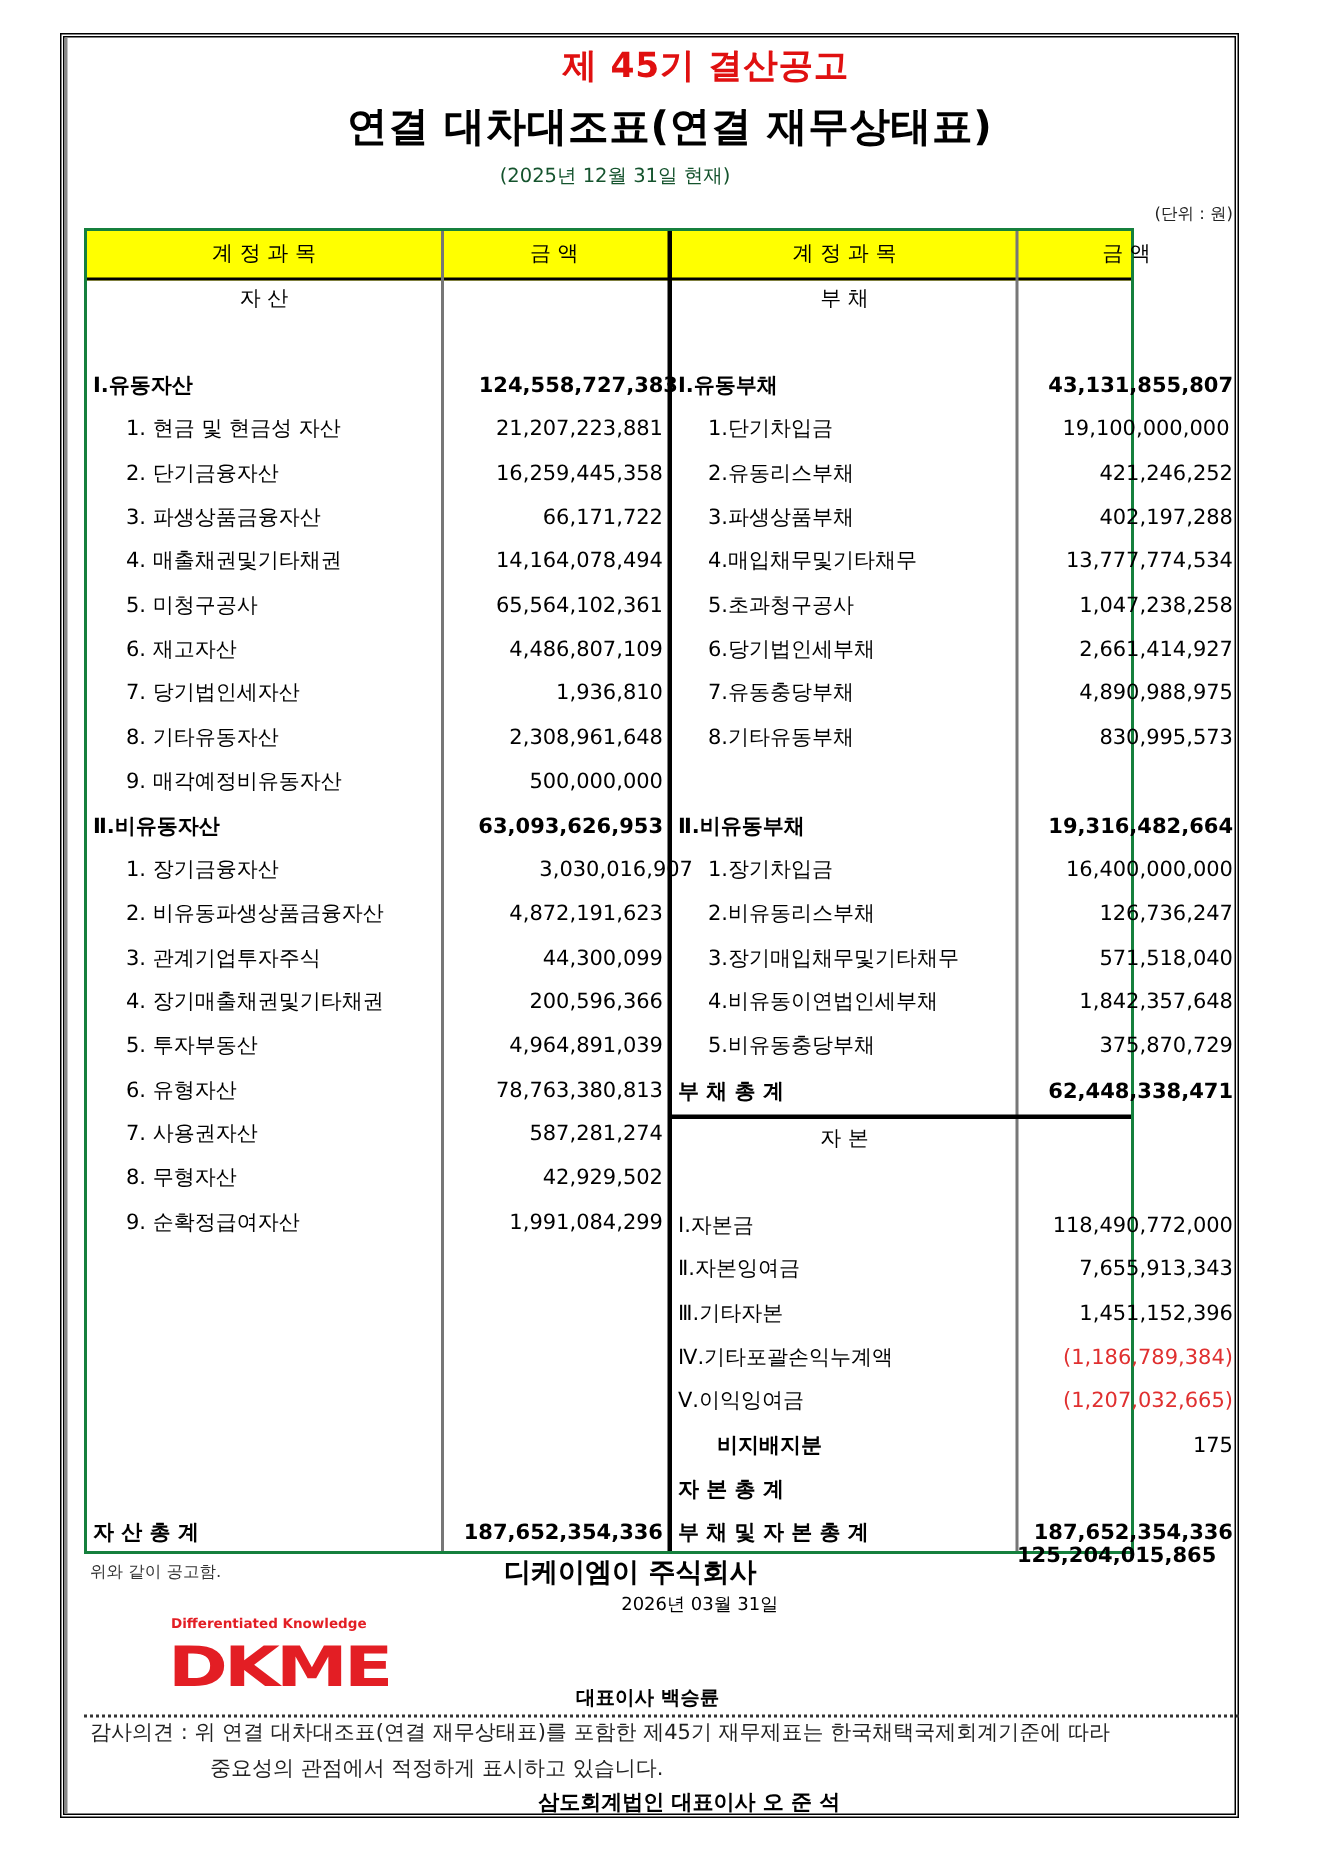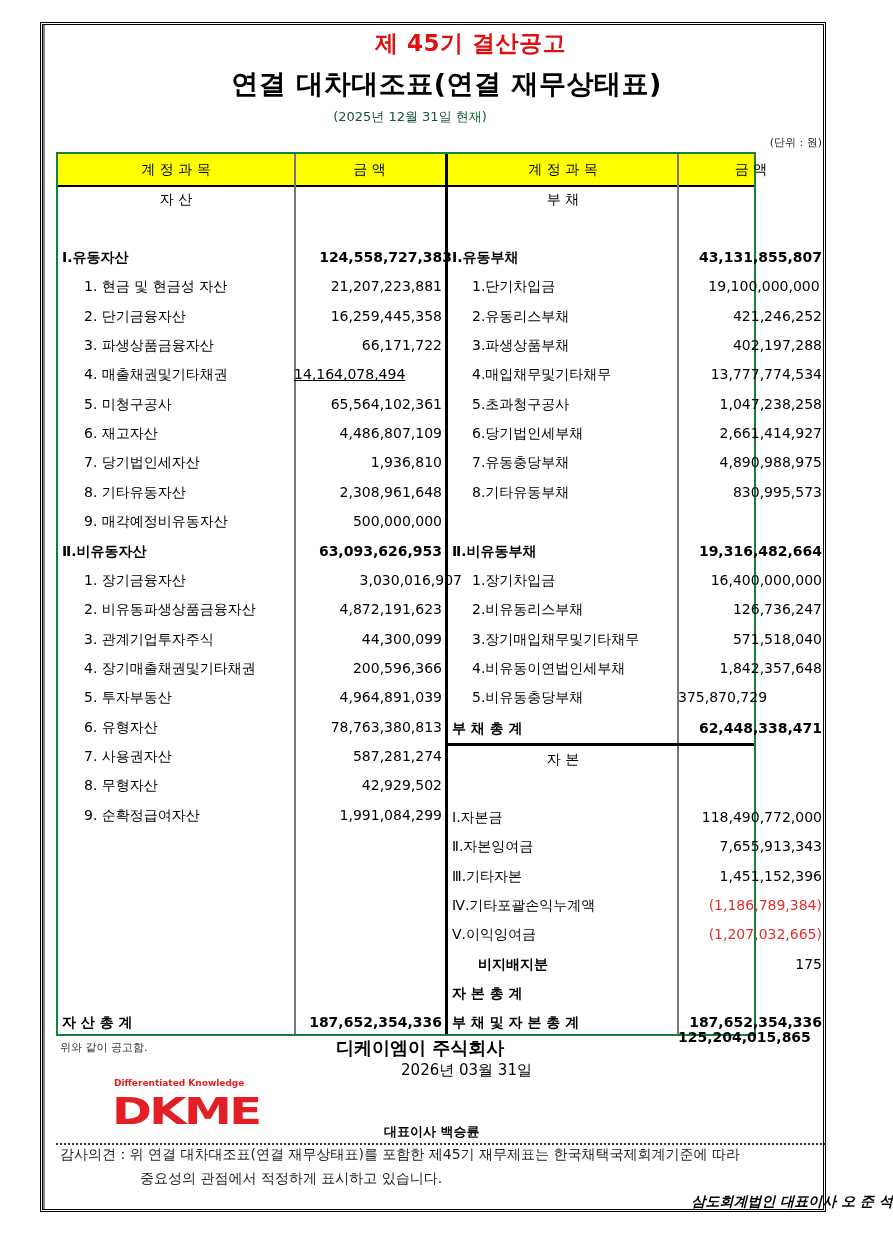--- a/index.html
+++ b/index.html
@@ -15,29 +15,29 @@
   .col-line { position:absolute; top:0; bottom:0; width:2px; background:#777; }
   .col-mid { position:absolute; top:0; bottom:0; width:3px; background:#000; left:387px; }
   .hdr { position:absolute; left:0; right:0; top:0; height:31px; background:#ffff00; border-bottom:2px solid #000; }
   .hdr-cell { position:absolute; top:0; height:31px; line-height:31px; text-align:center; font-size:14px; letter-spacing:0; }
   .row { position:absolute; height:22px; line-height:22px; font-size:14px; white-space:nowrap; }
   .bold { font-weight:bold; }
   .neg { color:#e03030; }
   .hline { position:absolute; height:3px; background:#000; }
 
   .notice { position:absolute; left:60px; top:1040px; font-size:11px; color:#333; }
-  .pub-date { position:absolute; left:0; width:893px; top:1061px; text-align:center; font-size:15px; padding-left:40px; box-sizing:border-box; }
+  .pub-date { position:absolute; left:0; width:893px; top:1061px; text-align:center; font-size:12px; padding-left:40px; box-sizing:border-box; }
   .company { position:absolute; left:336px; top:1036px; font-size:18px; font-weight:bold; }
   .ceo { position:absolute; left:384px; top:1123px; font-size:13px; font-weight:bold; }
   .logo-tag { position:absolute; left:114px; top:1078px; font-size:9px; font-weight:bold; color:#e31e24; }
   .logo { position:absolute; left:112px; top:1090px; font-size:37px; font-weight:bold; color:#e31e24; font-family:"DejaVu Sans", sans-serif; letter-spacing:-2px; transform:scaleX(1.3); transform-origin:left; }
   .dotline { position:absolute; left:56px; top:1143px; width:770px; border-top:2px dotted #333; }
   .audit1 { position:absolute; left:60px; top:1146px; font-size:14px; color:#222; }
   .audit2 { position:absolute; left:140px; top:1170px; font-size:14px; color:#222; }
-  .auditor { position:absolute; left:0; width:893px; top:1193px; text-align:right; font-size:14px; font-weight:bold; padding-left:26px; box-sizing:border-box;font-style:italic; }
+  .auditor { position:absolute; left:0; width:893px; top:1193px; text-align:center; font-size:14px; font-weight:bold; padding-left:26px; box-sizing:border-box; }
 </style>
 </head>
 <body>
 
 <div class="frame"></div>
 <div class="frame-inner-left"></div>
 
 <div class="title-red">제 45기 결산공고</div>
 <div class="title-main">연결 대차대조표(연결 재무상태표)</div>
 <div class="date-line">(2025년 12월 31일 현재)</div>
@@ -59,21 +59,21 @@
       <div class="row" style="left:390px;width:230px;top:34px;text-align:center;">부          채</div>
       <div class="row bold" style="left:4px;top:92px;">Ⅰ.유동자산</div>
       <div class="row bold" style="left:236px;width:148px;top:92px;text-align:right;padding-left:10px;">124,558,727,383</div>
       <div class="row" style="left:26px;top:121.35px;">1. 현금 및 현금성 자산</div>
       <div class="row" style="left:236px;width:148px;top:121.35px;text-align:right;">21,207,223,881</div>
       <div class="row" style="left:26px;top:150.7px;">2. 단기금융자산</div>
       <div class="row" style="left:236px;width:148px;top:150.7px;text-align:right;">16,259,445,358</div>
       <div class="row" style="left:26px;top:180.05px;">3. 파생상품금융자산</div>
       <div class="row" style="left:236px;width:148px;top:180.05px;text-align:right;">66,171,722</div>
       <div class="row" style="left:26px;top:209.4px;">4. 매출채권및기타채권</div>
-      <div class="row" style="left:236px;width:148px;top:209.4px;text-decoration:underline;">14,164,078,494</div>
+      <div class="row" style="left:236px;width:148px;top:209.4px;text-align:right;">14,164,078,494</div>
       <div class="row" style="left:26px;top:238.75px;">5. 미청구공사</div>
       <div class="row" style="left:236px;width:148px;top:238.75px;text-align:right;">65,564,102,361</div>
       <div class="row" style="left:26px;top:268.1px;">6. 재고자산</div>
       <div class="row" style="left:236px;width:148px;top:268.1px;text-align:right;">4,486,807,109</div>
       <div class="row" style="left:26px;top:297.45000000000005px;">7. 당기법인세자산</div>
       <div class="row" style="left:236px;width:148px;top:297.45000000000005px;text-align:right;">1,936,810</div>
       <div class="row" style="left:26px;top:326.8px;">8. 기타유동자산</div>
       <div class="row" style="left:236px;width:148px;top:326.8px;text-align:right;">2,308,961,648</div>
       <div class="row" style="left:26px;top:356.15000000000003px;">9. 매각예정비유동자산</div>
       <div class="row" style="left:236px;width:148px;top:356.15000000000003px;text-align:right;">500,000,000</div>
@@ -123,21 +123,21 @@
       <div class="row bold" style="left:620px;width:144px;top:385.5px;text-align:right;">19,316,482,664</div>
       <div class="row" style="left:414px;top:414.85px;">1.장기차입금</div>
       <div class="row" style="left:620px;width:144px;top:414.85px;text-align:right;">16,400,000,000</div>
       <div class="row" style="left:414px;top:444.20000000000005px;">2.비유동리스부채</div>
       <div class="row" style="left:620px;width:144px;top:444.20000000000005px;text-align:right;">126,736,247</div>
       <div class="row" style="left:414px;top:473.55px;">3.장기매입채무및기타채무</div>
       <div class="row" style="left:620px;width:144px;top:473.55px;text-align:right;">571,518,040</div>
       <div class="row" style="left:414px;top:502.90000000000003px;">4.비유동이연법인세부채</div>
       <div class="row" style="left:620px;width:144px;top:502.90000000000003px;text-align:right;">1,842,357,648</div>
       <div class="row" style="left:414px;top:532.25px;">5.비유동충당부채</div>
-      <div class="row" style="left:620px;width:144px;top:532.25px;">375,870,729</div>
+      <div class="row" style="left:620px;width:144px;top:532.25px;text-align:right;">375,870,729</div>
       <div class="row bold" style="left:394px;top:563px;">부      채      총      계</div>
       <div class="row bold" style="left:620px;width:144px;top:563px;text-align:right;">62,448,338,471</div>
       <div class="row" style="left:390px;width:230px;top:594px;text-align:center;">자          본</div>
       <div class="row" style="left:394px;top:652px;">Ⅰ.자본금</div>
       <div class="row" style="left:620px;width:144px;top:652px;text-align:right;">118,490,772,000</div>
       <div class="row" style="left:394px;top:681.35px;">Ⅱ.자본잉여금</div>
       <div class="row" style="left:620px;width:144px;top:681.35px;text-align:right;">7,655,913,343</div>
       <div class="row" style="left:394px;top:710.7px;">Ⅲ.기타자본</div>
       <div class="row" style="left:620px;width:144px;top:710.7px;text-align:right;">1,451,152,396</div>
       <div class="row" style="left:394px;top:740.05px;">Ⅳ.기타포괄손익누계액</div>

